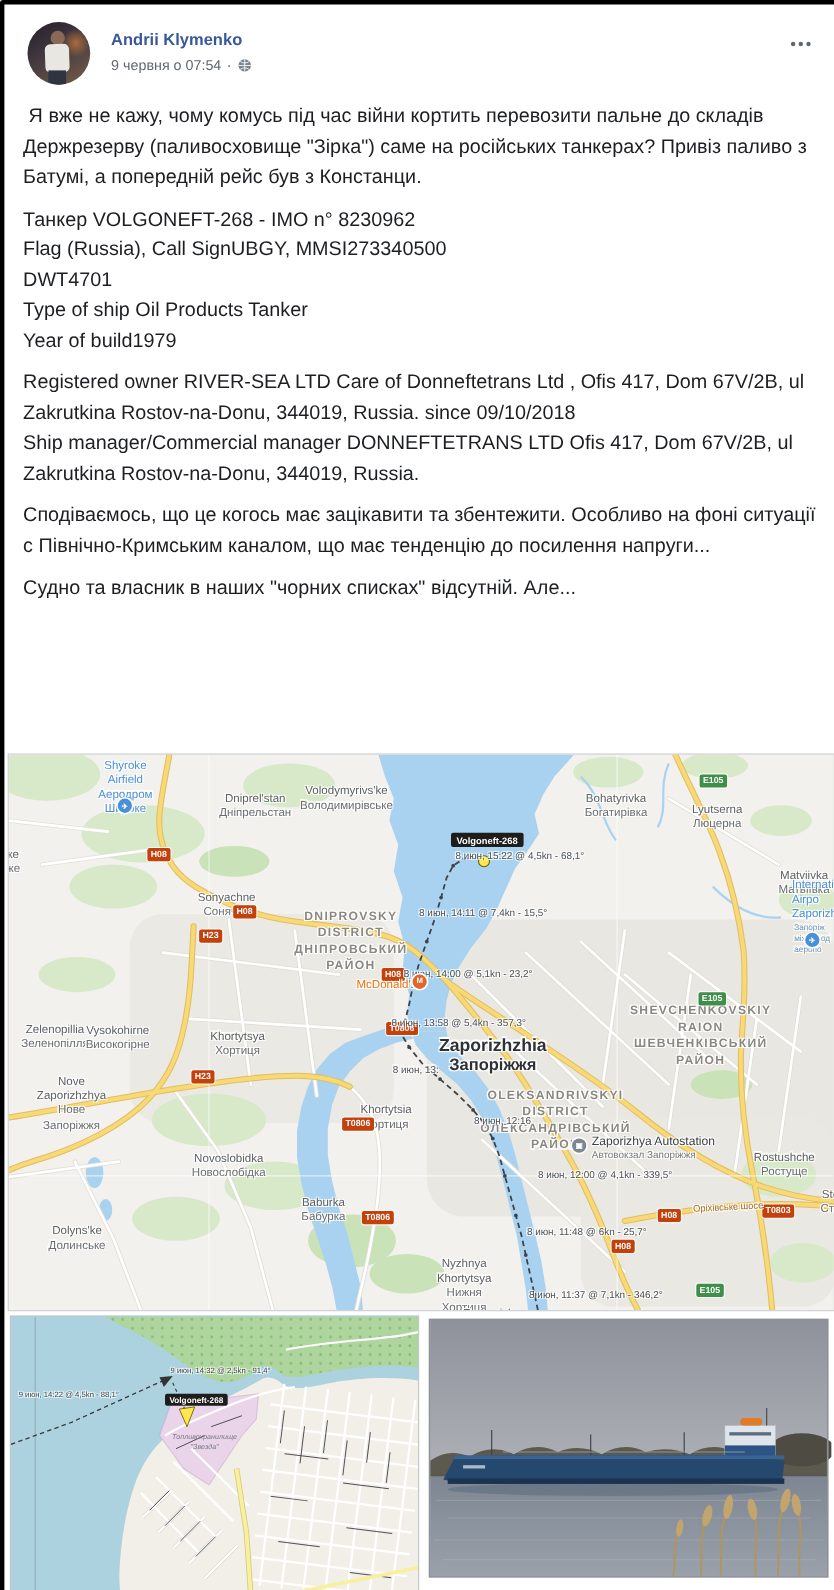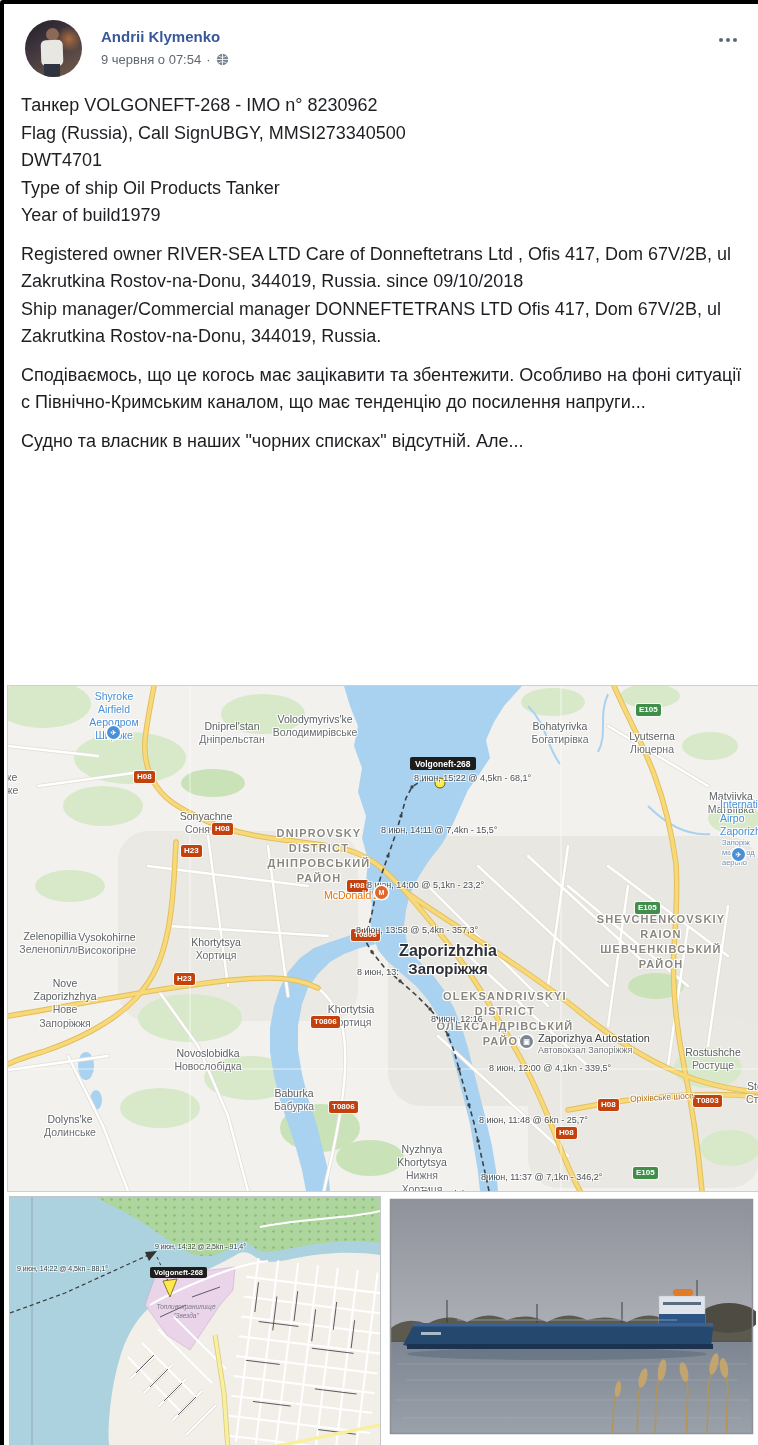--- a/index.html
+++ b/index.html
@@ -93,20 +93,21 @@
       </svg>
     </div>
     <div class="menu">
         <i></i>
         <i></i>
         <i></i>
       </div>
   </div>
 
   <div class="content">
+    <p> Я вже не кажу, чому комусь під час війни кортить перевозити пальне до складів Держрезерву (паливосховище "Зірка") саме на російських танкерах? Привіз паливо з Батумі, а попередній рейс був з Констанци.</p>
     <p>Танкер VOLGONEFT-268 - IMO n° 8230962
 Flag (Russia), Call SignUBGY, MMSI273340500
 DWT4701
 Type of ship Oil Products Tanker
 Year of build1979</p>
     <p>Registered owner RIVER-SEA LTD Care of Donneftetrans Ltd , Ofis 417, Dom 67V/2B, ul Zakrutkina Rostov-na-Donu, 344019, Russia. since 09/10/2018
 Ship manager/Commercial manager DONNEFTETRANS LTD Ofis 417, Dom 67V/2B, ul Zakrutkina Rostov-na-Donu, 344019, Russia.</p>
     <p>Сподіваємось, що це когось має зацікавити та збентежити. Особливо на фоні ситуації с Північно-Кримським каналом, що має тенденцію до посилення напруги...</p>
     <p>Судно та власник в наших "чорних списках" відсутній. Але...</p>
   </div>
@@ -313,21 +314,21 @@
           <div class="mtown" style="left: 4px; top: 72px;">
           <div class="en">ке</div><div class="uk">же</div>
         </div>
         </div>
       <div class="layer">
 
       <div class="mdistrict" style="left: 311px; top: 140px;">DNIPROVSKY
 DISTRICT
 ДНІПРОВСЬКИЙ
 РАЙОН</div>
-          <div class="mdistrict" style="left: 629px; top: 226px; margin-left: 24px;">SHEVCHENKOVSKIY
+          <div class="mdistrict" style="left: 629px; top: 226px;">SHEVCHENKOVSKIY
 RAION
 ШЕВЧЕНКІВСЬКИЙ
 РАЙОН</div>
           <div class="mdistrict" style="left: 497px; top: 303px;">OLEKSANDRIVSKYI
 DISTRICT
 ОЛЕКСАНДРІВСЬКИЙ
 РАЙОН</div>
         </div>
       <div class="layer">
 

